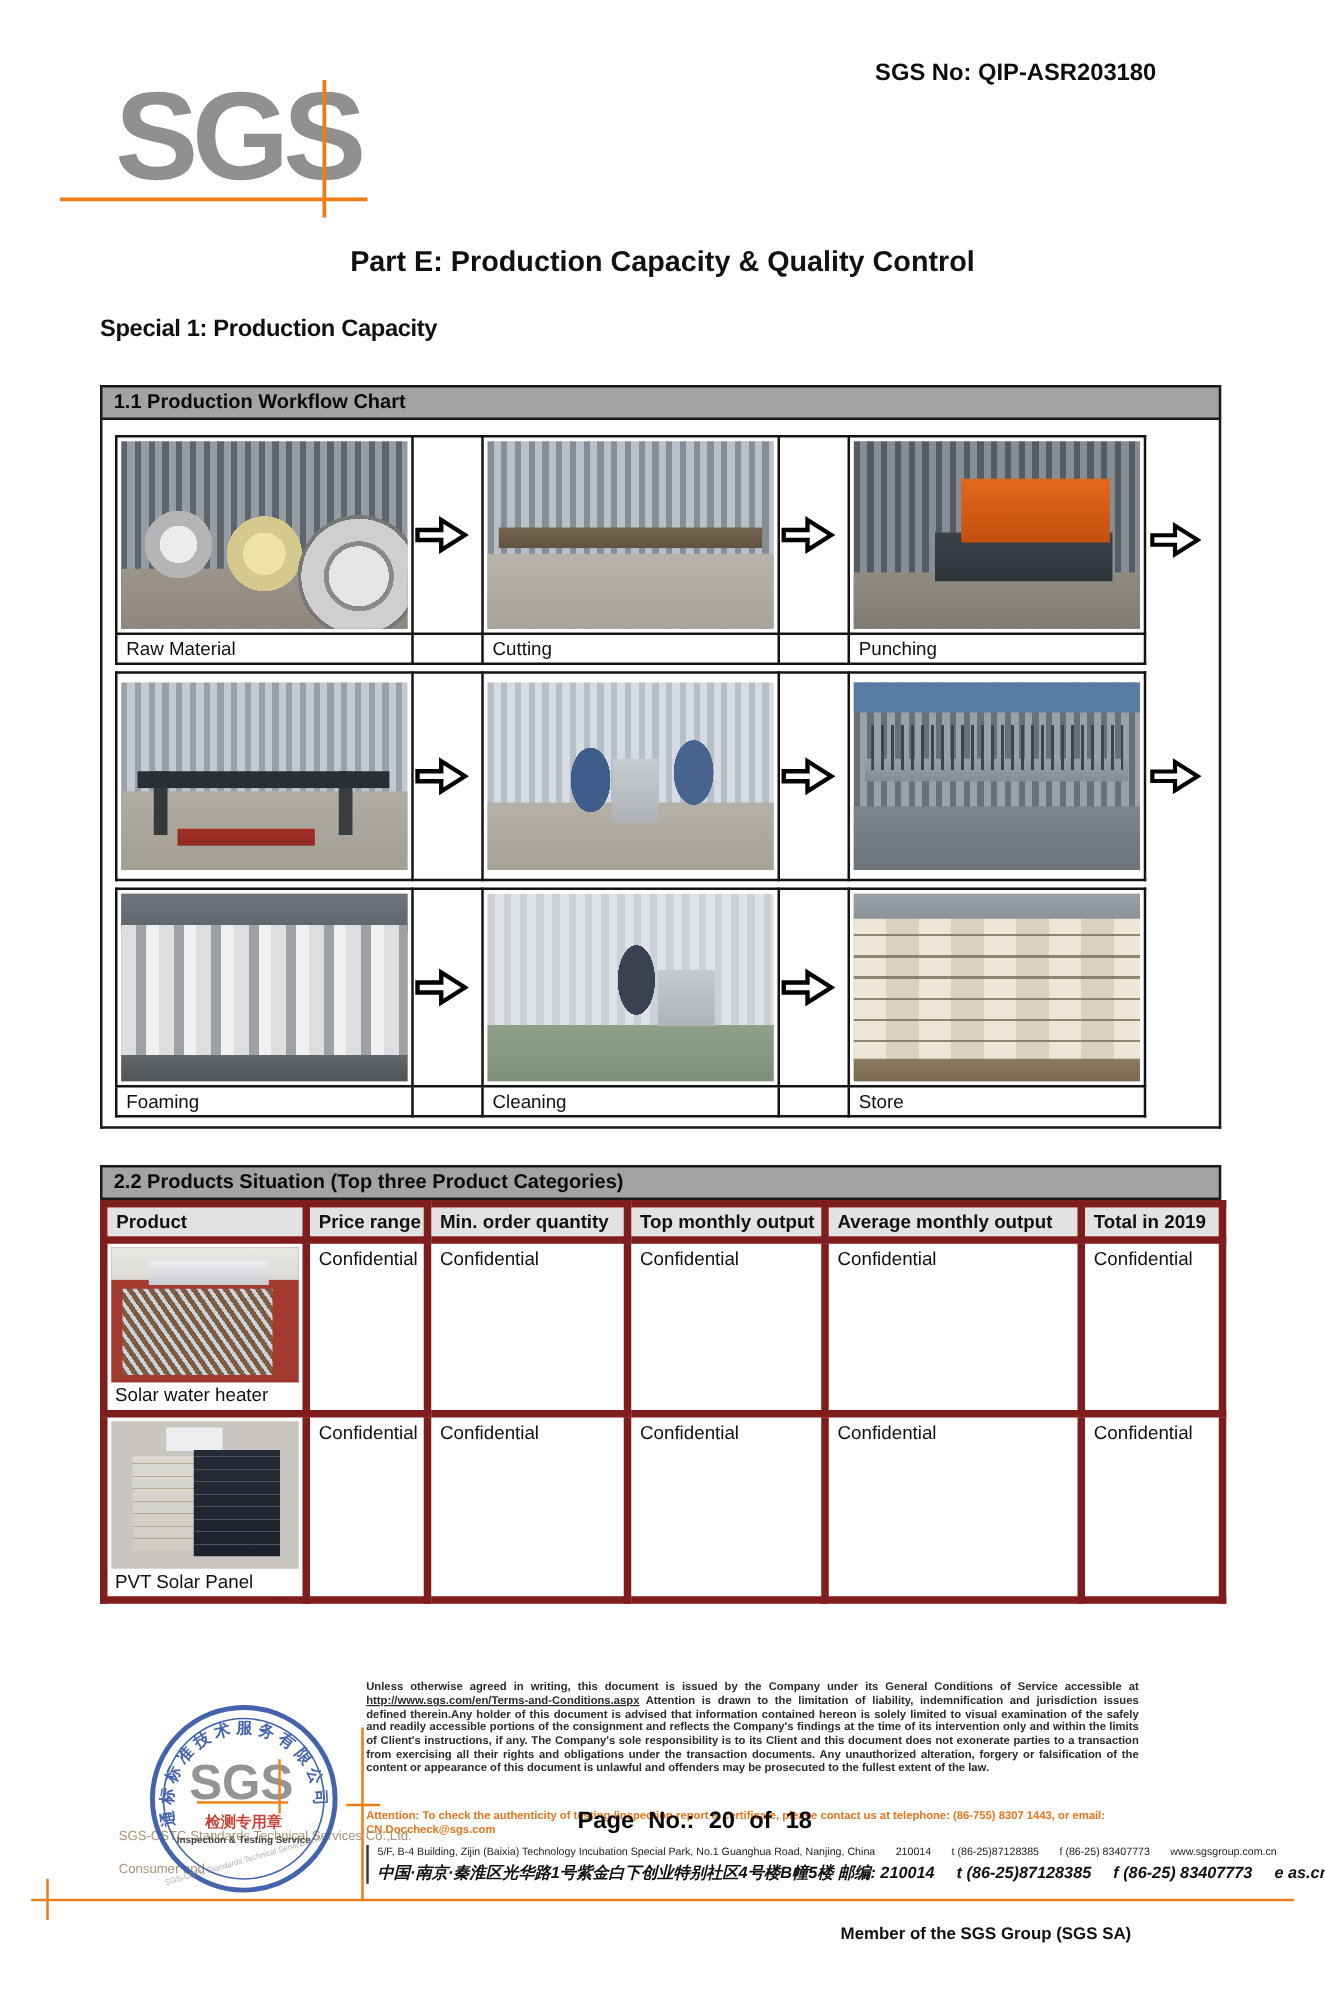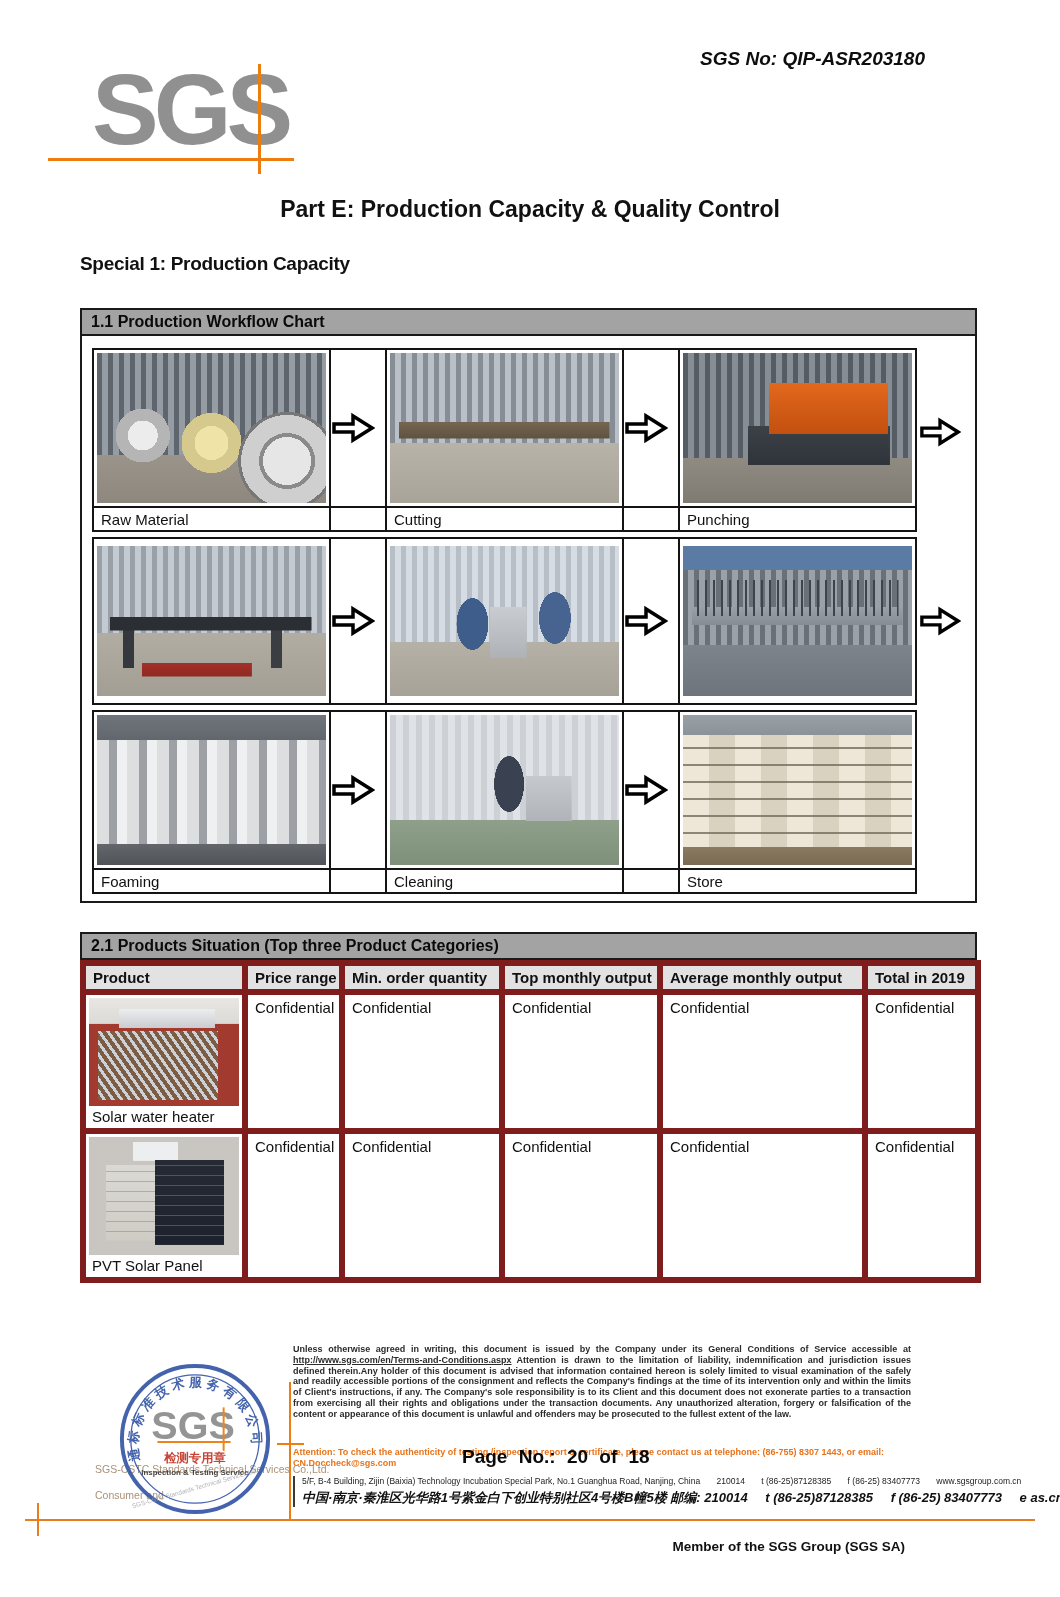--- a/index.html
+++ b/index.html
@@ -1,21 +1,21 @@
 <!DOCTYPE html>
 <html><head>
 <meta charset="utf-8">
 <style>
   * { margin:0; padding:0; box-sizing:border-box; }
   body { background:#ffffff; font-family:"Liberation Sans", sans-serif; color:#111; }
   #page { position:relative; width:1060px; height:1597px; background:#fff; overflow:hidden; }
 
   
   .doc-no { position:absolute; top:48px; left:0; right:135px; text-align:right;
-            font-size:19px; font-weight:bold; font-style:italic; color:#0d0d0d; }
+            font-size:19px; font-weight:bold; color:#0d0d0d; }
   .logo { position:absolute; top:62px; left:52px; width:260px; height:120px; }
   .logo-text { position:absolute; top:0; left:40px; font-size:100px; font-weight:bold;
                color:#909090; letter-spacing:-5px; line-height:0.95; }
   .logo-h { position:absolute; left:-4px; top:96px; width:246px; height:3px; background:#ED7D0E; }
   .logo-v { position:absolute; left:206px; top:2px; width:3px; height:110px; background:#ED7D0E; }
 
   .title { position:absolute; top:196px; left:0; width:100%; text-align:center;
            font-size:23px; font-weight:bold; }
   .section { position:absolute; top:253px; left:80px; font-size:19px; font-weight:bold;
              letter-spacing:-0.3px; }
@@ -278,21 +278,21 @@
           </tr>
         </tbody>
           </table>
         <div class="wf-end"></div>
       </div>
 
     </div>
   </div>
 
   <div class="products">
-    <div class="banner">2.1 Products Situation (Top three Product Categories)</div>
+    <div class="banner">2.2 Products Situation (Top three Product Categories)</div>
     <table class="prod-table">
       <colgroup>
           <col style="width:162px">
           <col style="width:97px">
           <col style="width:160px">
           <col style="width:158px">
           <col style="width:205px">
           <col style="width:113px">
         </colgroup>
       <tbody>

